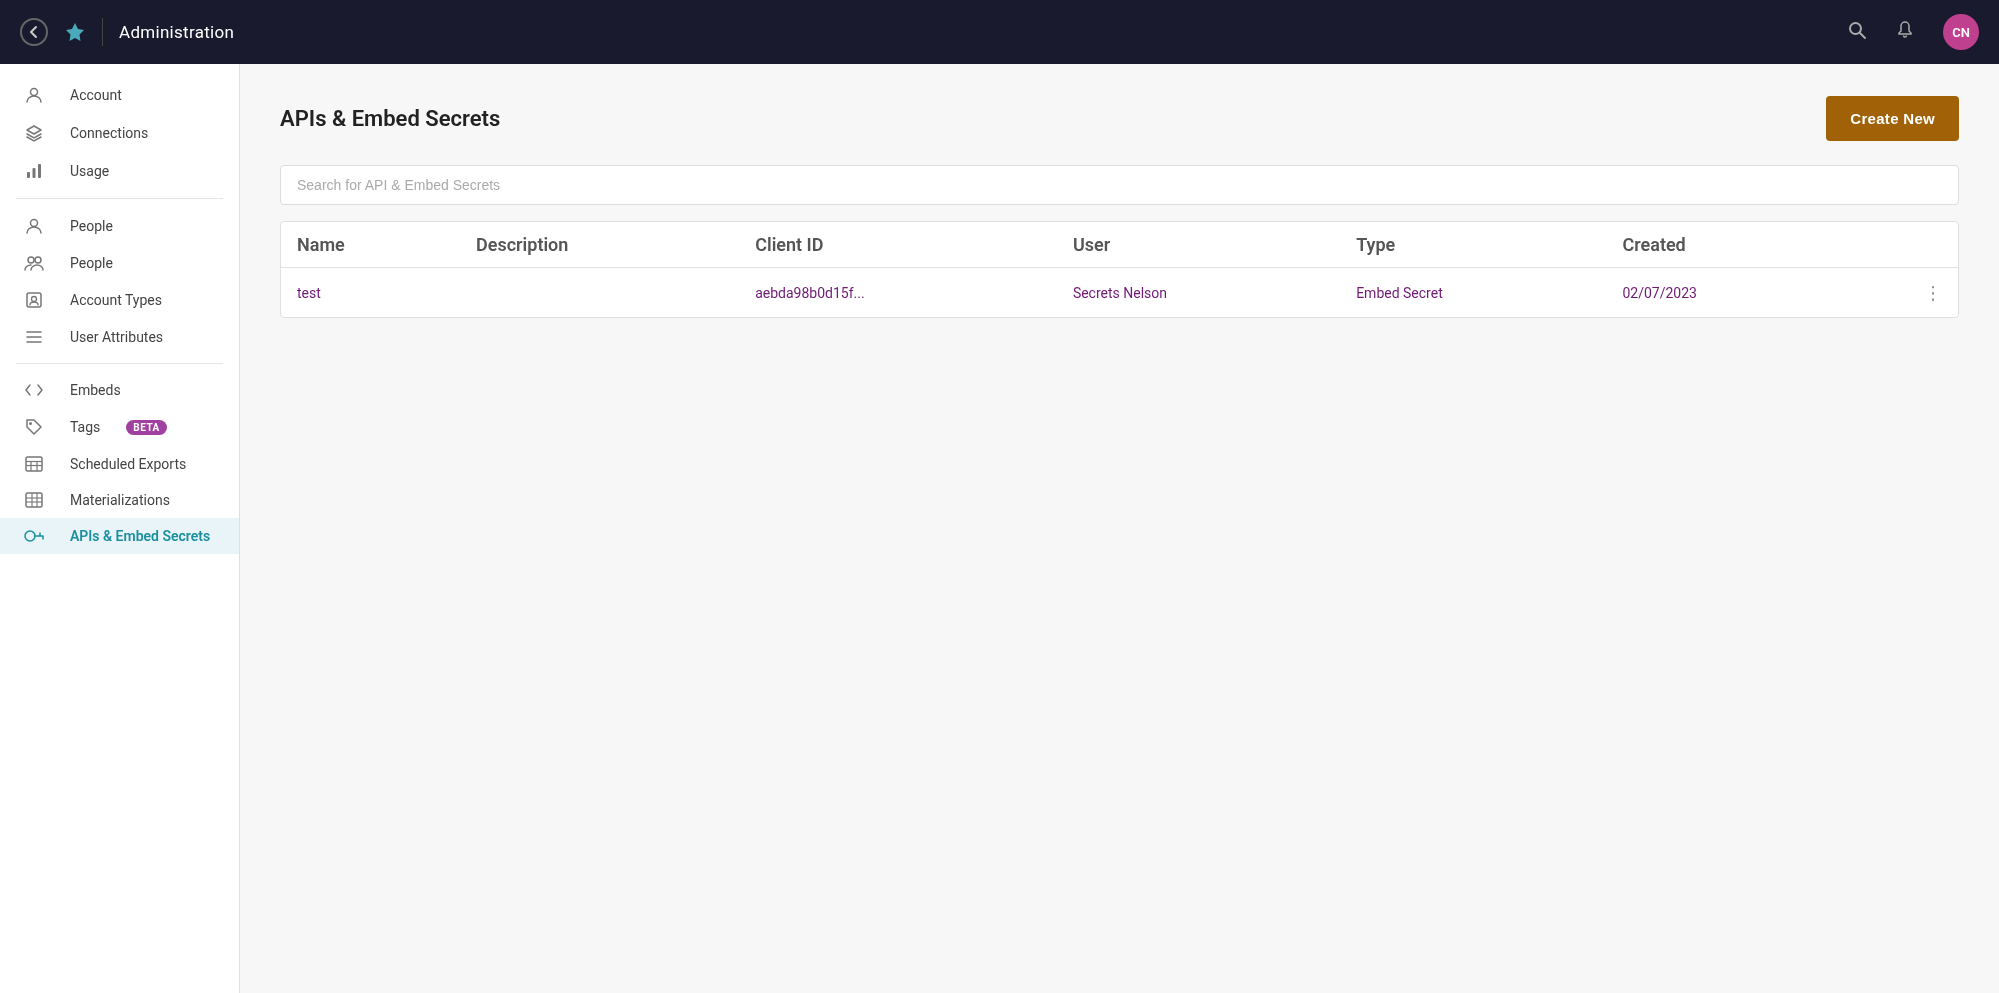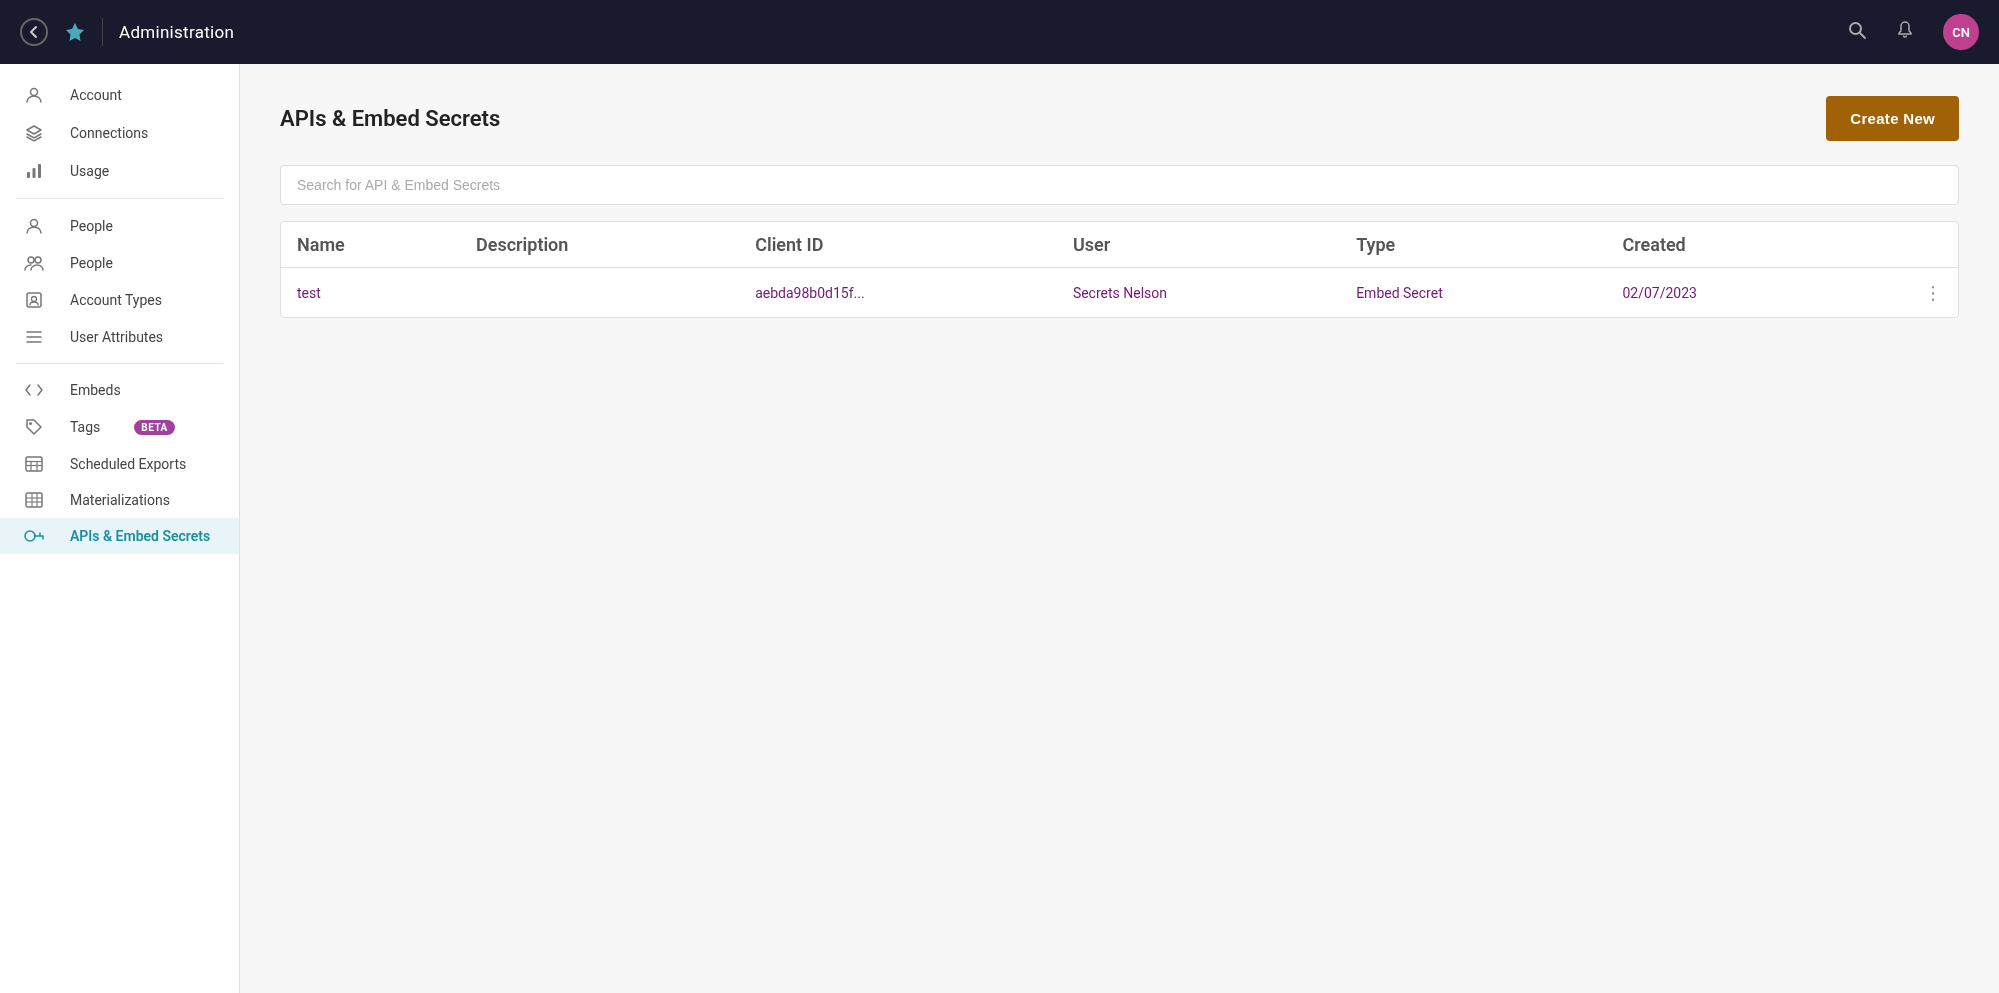--- a/index.html
+++ b/index.html
@@ -97,21 +97,20 @@
       width: 20px;
       text-align: center;
       display: flex; align-items: center; justify-content: center;
     }
     .sidebar-divider {
       border: none;
       border-top: 1px solid #e5e5e5;
       margin: 8px 16px;
     }
     .sidebar-badge {
-      margin-left: 8px;
       background: #a040a0;
       color: #fff;
       font-size: 10px;
       font-weight: 700;
       padding: 2px 7px;
       border-radius: 10px;
       letter-spacing: 0.5px;
     }
 
     

